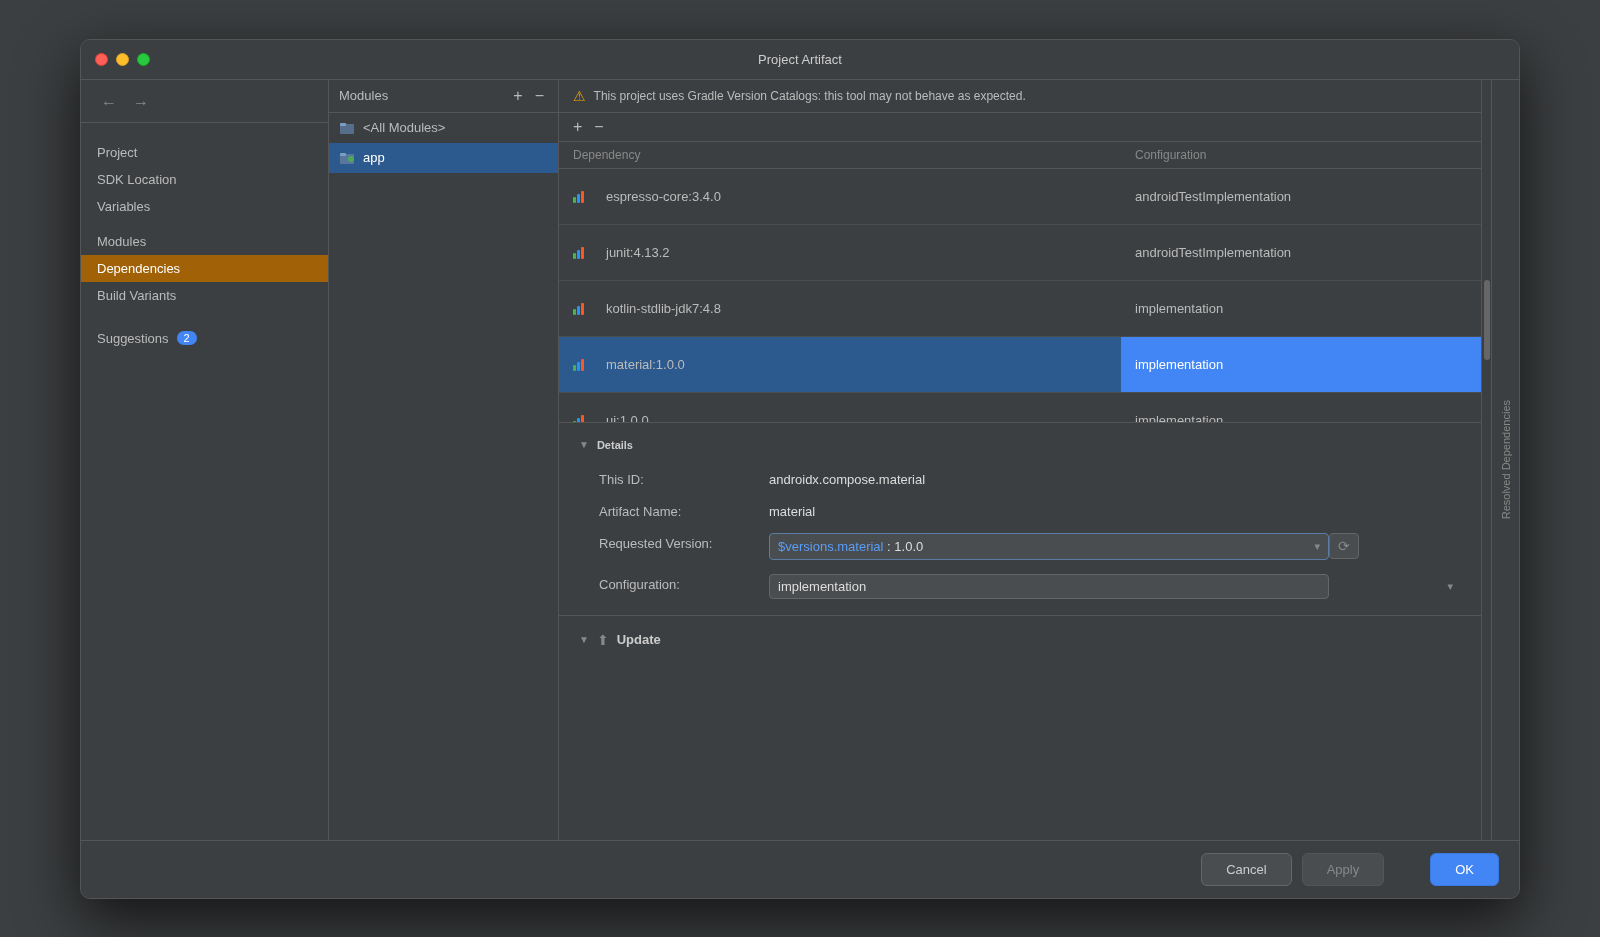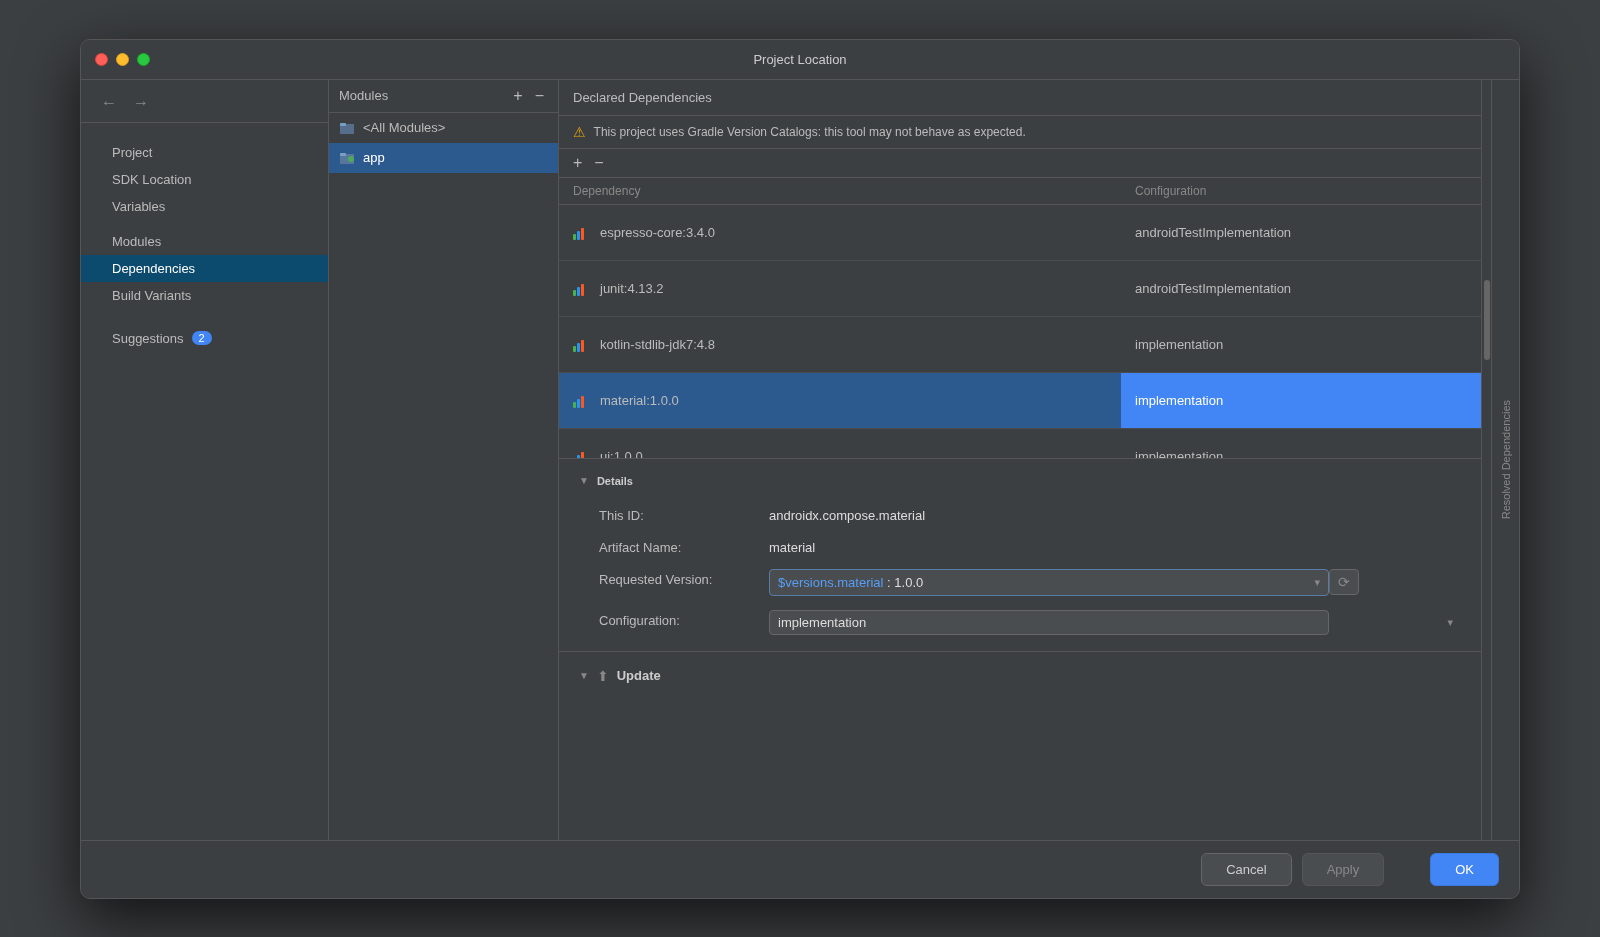--- a/index.html
+++ b/index.html
@@ -219,22 +219,22 @@
     }
     .deps-row.selected { background: #2d5a8e; }
     .deps-row.selected .deps-cell-conf {
       background: #4285f4;
       color: white;
     }
     .deps-cell-dep {
       flex: 1;
       padding: 8px 14px;
       display: flex;
-      align-items: flex-end;
-      gap: 16px;
+      align-items: flex-start;
+      gap: 22px;
       font-size: 13px;
       color: #bbbbbb;
     }
     .deps-row.selected .deps-cell-dep {
       color: #bbbbbb;
     }
     .deps-cell-conf {
       width: 360px;
       padding: 20px 14px;
       font-size: 13px;
@@ -417,27 +417,27 @@
       padding: 1px 7px;
       font-size: 11px;
       margin-left: 8px;
     }
     .sidebar-nav-group {
       margin-top: 8px;
     }
     .sidebar-item {
       display: flex;
       align-items: center;
-      padding: 6px 31px;
+      padding: 6px 16px;
       cursor: pointer;
       color: #bbbbbb;
       font-size: 13px;
     }
     .sidebar-item.active {
-      background: #0c4a6e;
+      background: #a16207;
       color: white;
     }
     .version-field-wrapper {
       display: flex;
       align-items: center;
     }
     .version-field-inner {
       display: flex;
       align-items: center;
       justify-content: space-between;
@@ -459,21 +459,21 @@
 <body>
 
 <div class="window">
 
   <div class="titlebar">
     <div class="traffic-lights">
       <div class="traffic-light tl-red"></div>
       <div class="traffic-light tl-yellow"></div>
       <div class="traffic-light tl-green"></div>
     </div>
-    <span class="window-title">Project Location</span>
+    <span class="window-title">Project Artifact</span>
   </div>
 
   <div class="main-content">
 
     <div class="sidebar">
       <div class="sidebar-back-fwd">
         <button class="back-btn">←</button>
         <button class="fwd-btn">→</button>
       </div>
       <div class="sidebar-nav">
@@ -528,23 +528,20 @@
             <rect x="1" y="3" width="6" height="3" rx="1" fill="#7a9fc0"></rect>
             <circle cx="12" cy="9" r="3" fill="#4caf50" opacity="0.9"></circle>
           </svg>
           <span>app</span>
         </div>
       </div>
     </div>
 
     <div class="main-panel">
 
-      <div class="declared-deps-header">
-        <span>Declared Dependencies</span>
-      </div>
 
       <div class="warning-bar">
         <span class="warning-icon">⚠</span>
         <span>This project uses Gradle Version Catalogs: this tool may not behave as expected.</span>
       </div>
 
       <div class="deps-toolbar">
         <button class="icon-btn">+</button>
         <button class="icon-btn">−</button>
       </div>

